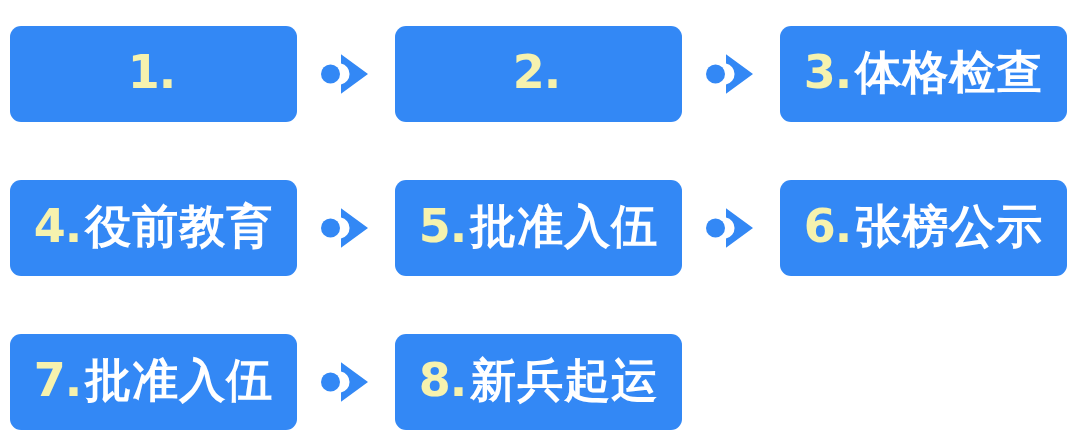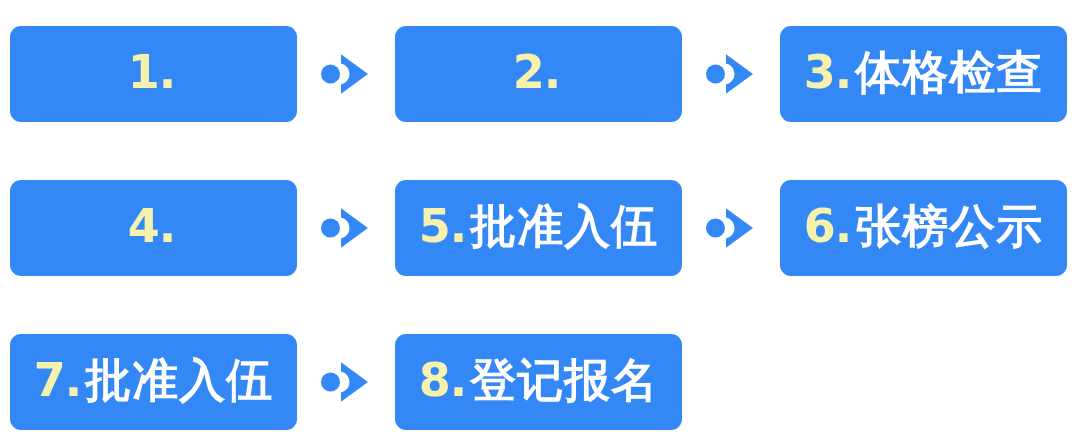--- a/index.html
+++ b/index.html
@@ -120,20 +120,21 @@
     </div>
     <div class="step-box">
       <span class="step-num">3.</span>
       <span class="step-label">体格检查</span>
     </div>
   </div>
 
   <div class="flow-row">
     <div class="step-box">
       <span class="step-num">4.</span>
+      <span class="step-label">役前教育</span>
     </div>
     <div class="arrow-connector">
       <svg width="52" height="44" viewBox="0 0 52 44" aria-hidden="true">
         <circle cx="10.5" cy="22" r="9.5" fill="#3388f5"></circle>
         <path d="M21 2.2 L21 11.6 A10.6 10.6 0 0 1 21 32.4 L21 41.8 L48 22 Z" fill="#3388f5"></path>
       </svg>
     </div>
     <div class="step-box">
       <span class="step-num">5.</span>
       <span class="step-label">批准入伍</span>
@@ -156,19 +157,19 @@
       <span class="step-label">批准入伍</span>
     </div>
     <div class="arrow-connector">
       <svg width="52" height="44" viewBox="0 0 52 44" aria-hidden="true">
         <circle cx="10.5" cy="22" r="9.5" fill="#3388f5"></circle>
         <path d="M21 2.2 L21 11.6 A10.6 10.6 0 0 1 21 32.4 L21 41.8 L48 22 Z" fill="#3388f5"></path>
       </svg>
     </div>
     <div class="step-box">
       <span class="step-num">8.</span>
-      <span class="step-label">登记报名</span>
+      <span class="step-label">新兵起运</span>
     </div>
     <div class="arrow-spacer"></div>
     <div class="box-spacer"></div>
   </div>
 
 </div>
 
 </body></html>

